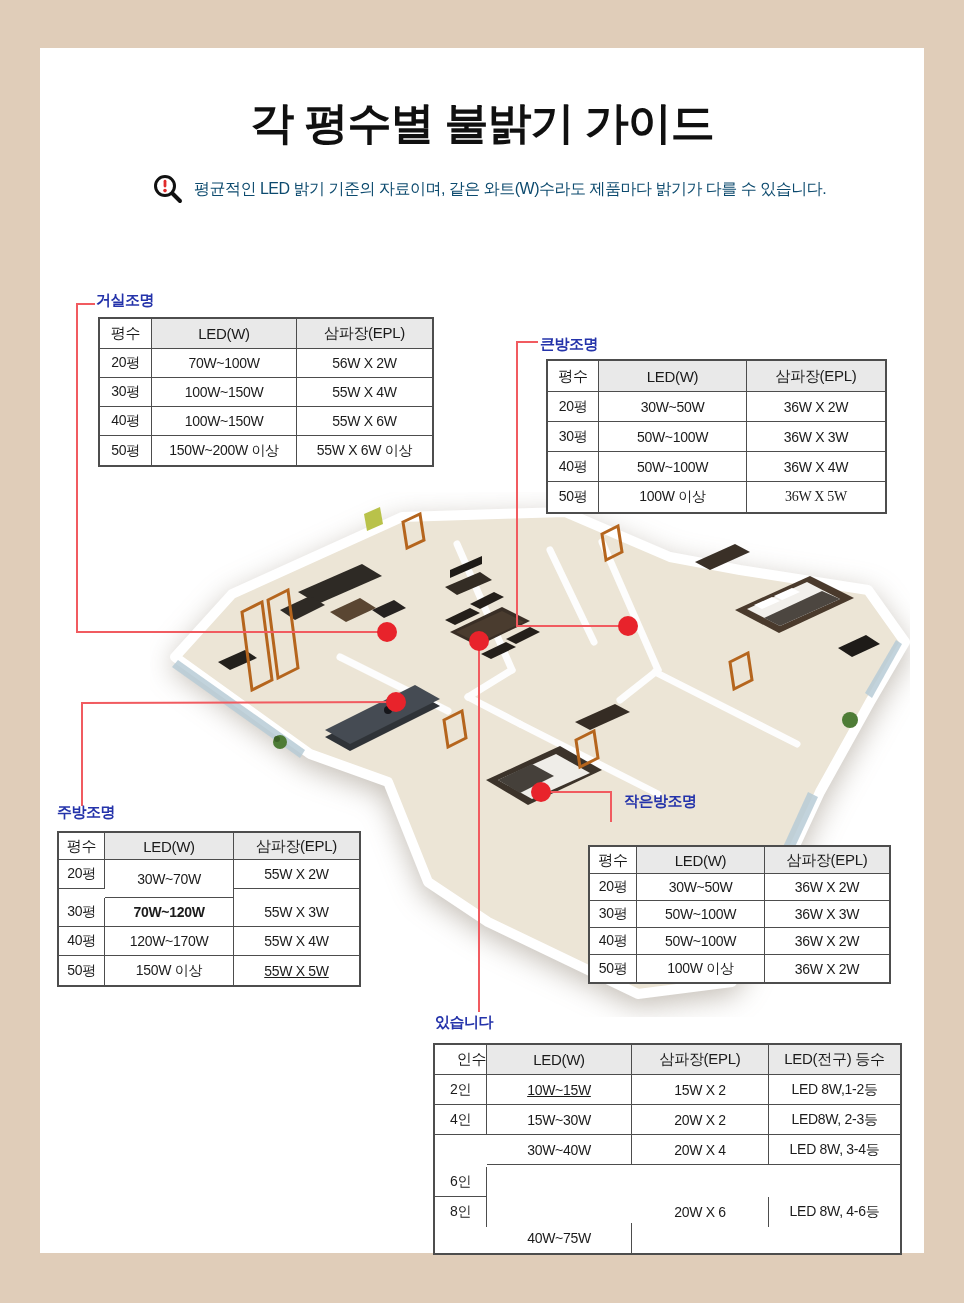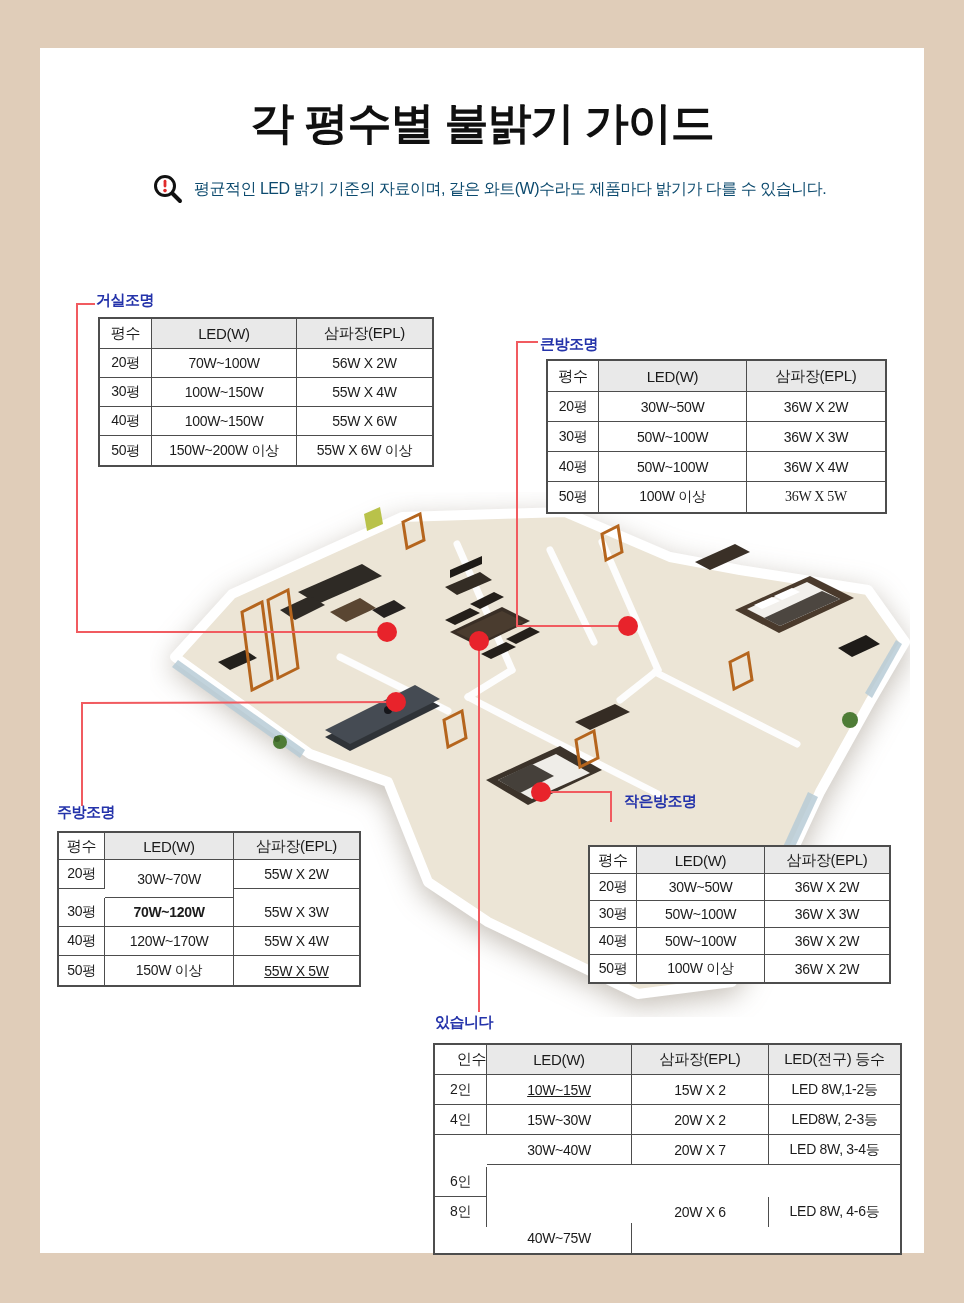--- a/index.html
+++ b/index.html
@@ -248,19 +248,19 @@
     <div class="c firstcol" style="height: 30px;">2인</div>
     <div class="c" style="height: 30px; text-decoration: underline;">10W~15W</div>
     <div class="c" style="height: 30px;">15W X 2</div>
     <div class="c lastcol" style="height: 30px;">LED 8W,1-2등</div>
     <div class="c firstcol" style="height: 30px;">4인</div>
     <div class="c" style="height: 30px;">15W~30W</div>
     <div class="c" style="height: 30px;">20W X 2</div>
     <div class="c lastcol" style="height: 30px;">LED8W, 2-3등</div>
     <div class="c firstcol" style="height: 30px; margin-top: 32px;">6인</div>
     <div class="c" style="height: 30px;">30W~40W</div>
-    <div class="c" style="height: 30px;">20W X 7</div>
+    <div class="c" style="height: 30px;">20W X 4</div>
     <div class="c lastcol" style="height: 30px;">LED 8W, 3-4등</div>
     <div class="c firstcol lastrow" style="height: 30px;">8인</div>
     <div class="c lastrow" style="height: 30px; margin-top: 26px;">40W~75W</div>
     <div class="c lastrow" style="height: 30px;">20W X 6</div>
     <div class="c lastcol lastrow" style="height: 30px;">LED 8W, 4-6등</div>
   </div>
 
 </body></html>

